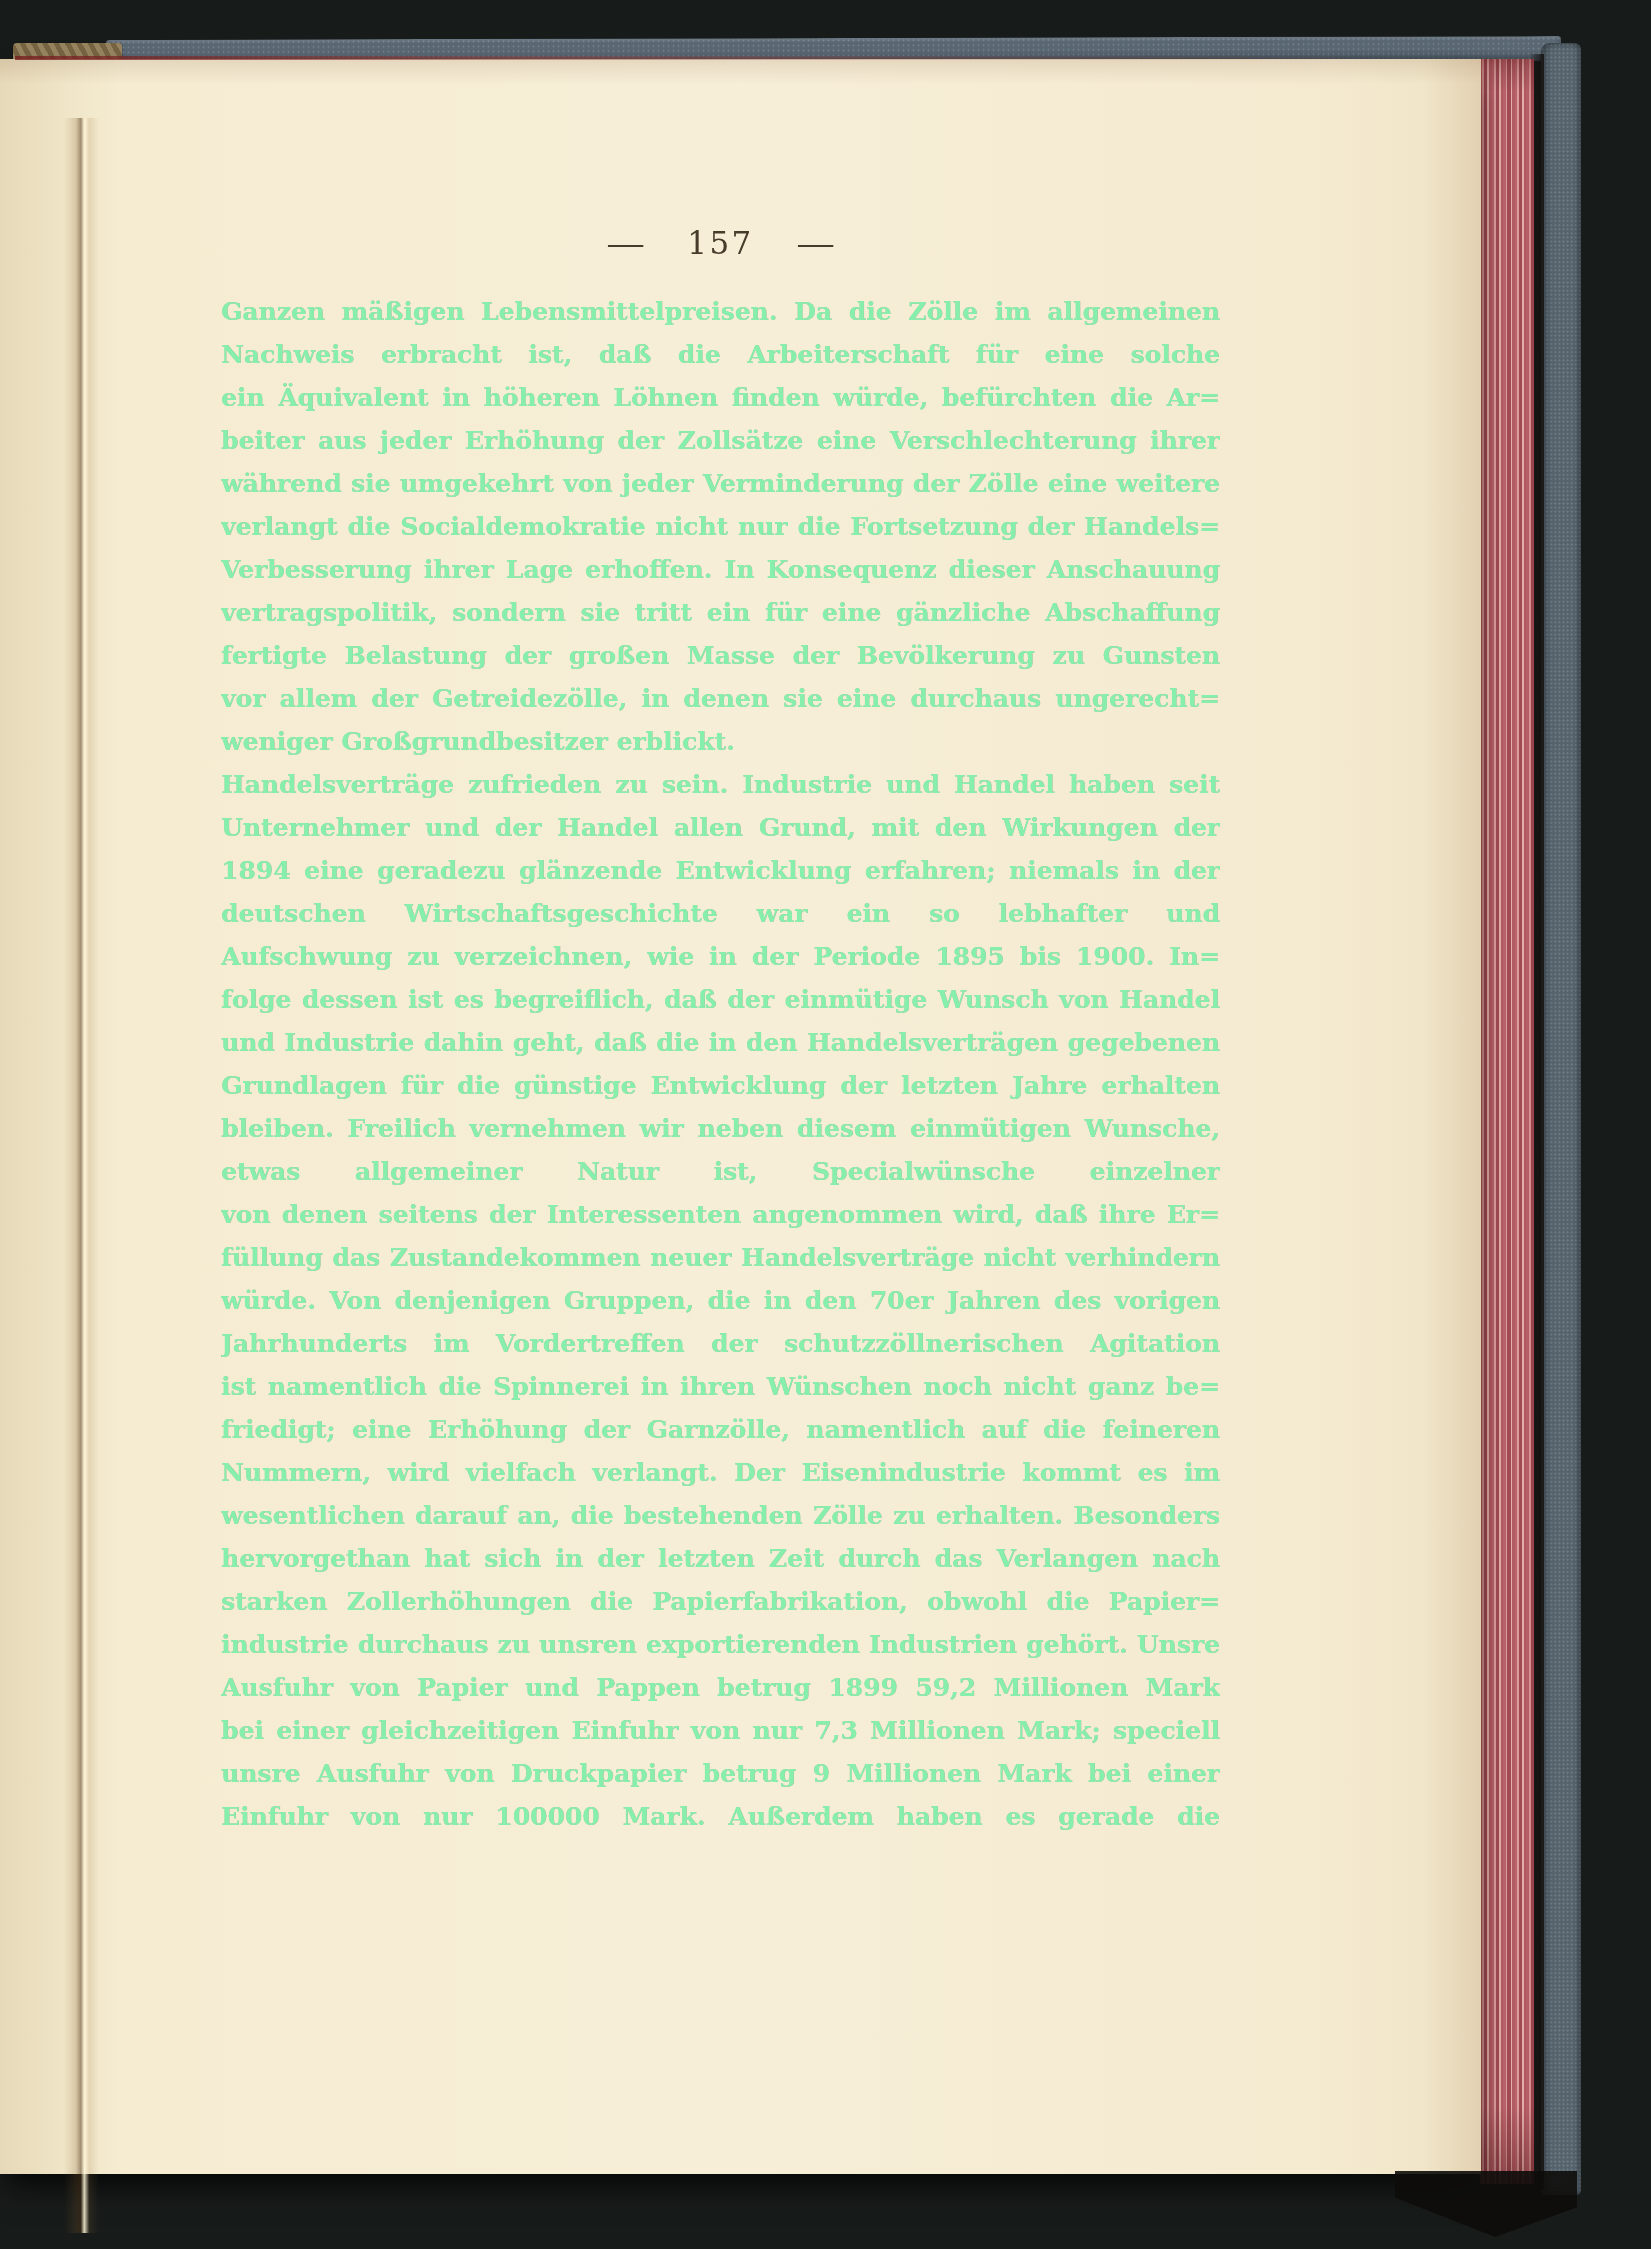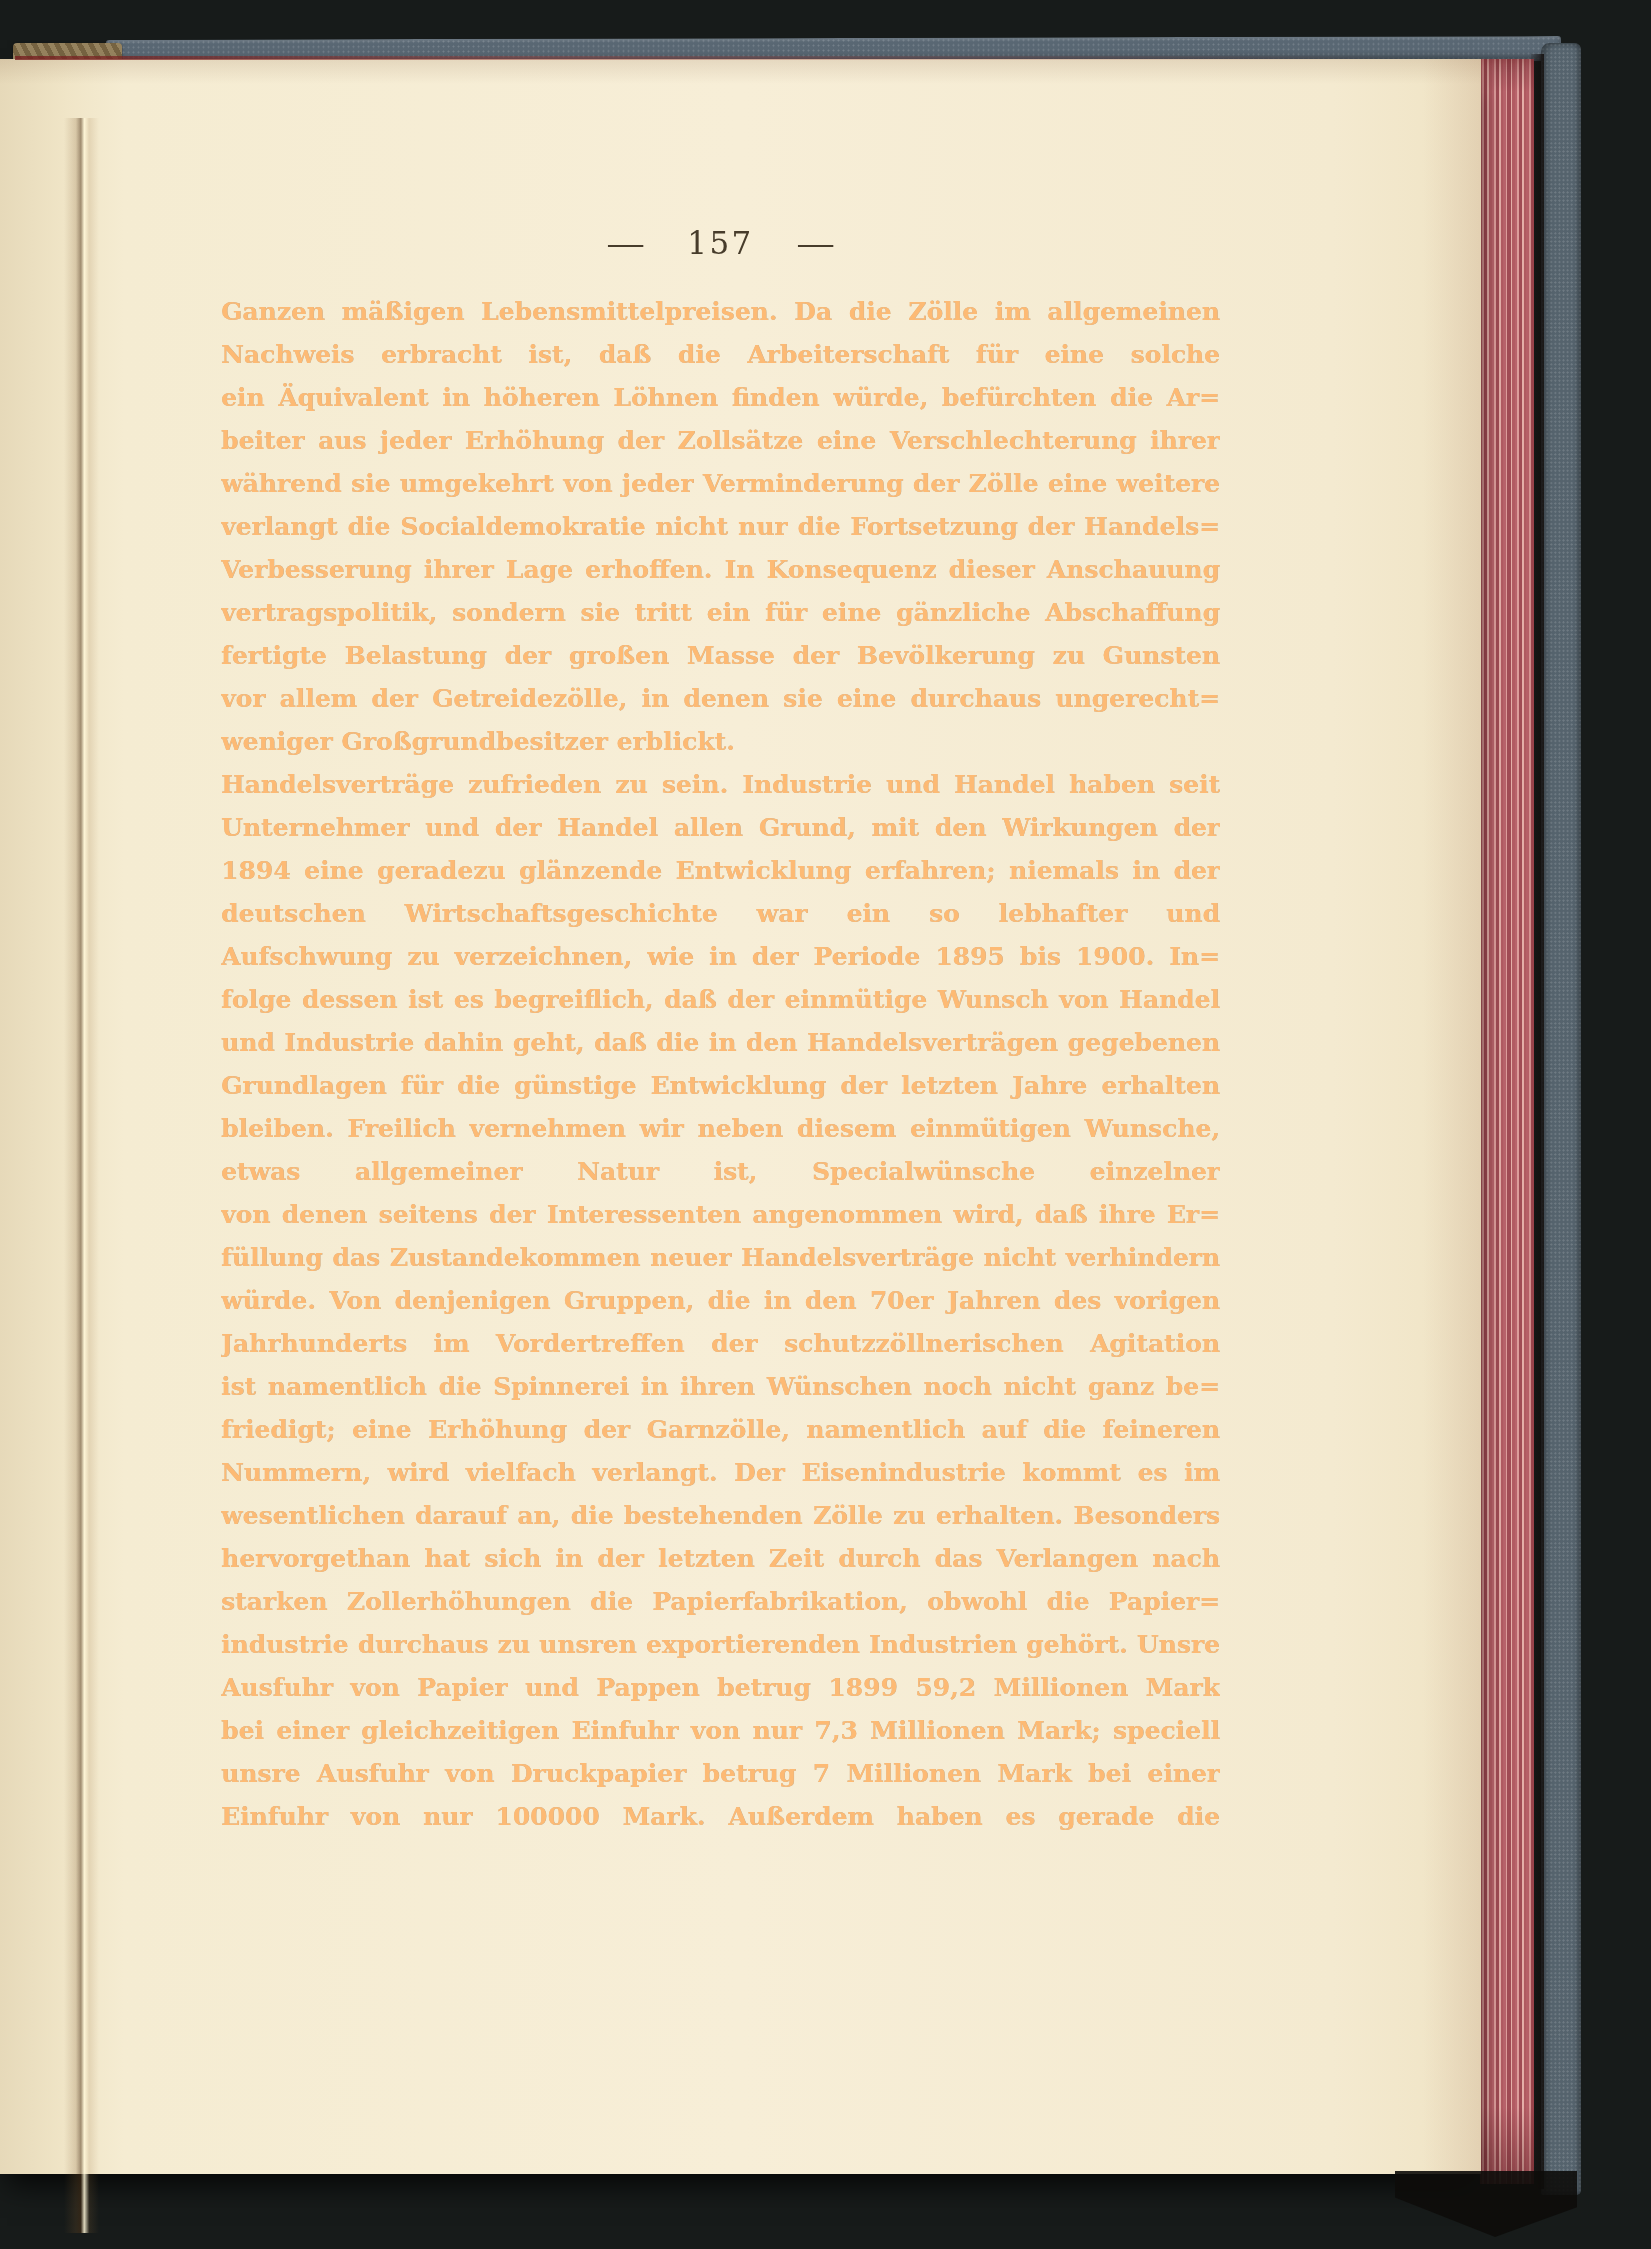--- a/index.html
+++ b/index.html
@@ -79,21 +79,21 @@
   
   .folio{
     position:absolute;left:221px;top:225px;width:999px;
     display:flex;justify-content:center;align-items:center;gap:46px;
     font-size:31px;color:#473c2b;
   }
   .folio .num{letter-spacing:2.5px;}
   .folio .dash{transform:scaleX(1.25);}
   .text-block{
     position:absolute;left:221px;top:290px;width:999px;
-    font-size:25px;font-weight:700;line-height:43px;color:#fdba74;
+    font-size:25px;font-weight:700;line-height:43px;color:#86efac;
     text-shadow:0.2px 0.2px 0 rgba(58,49,40,.35);
   }
   .line{height:43px;text-align:justify;text-align-last:justify;overflow:hidden;}
   .line.end{text-align-last:left;}
   .line.indent{padding-left:61px;box-sizing:border-box;}
 </style>
 </head>
 <body>
 
 <div class="scene">
@@ -143,19 +143,19 @@
       <div class="line">Jahrhunderts im Vordertreffen der schutzzöllnerischen Agitation standen,</div>
       <div class="line">ist namentlich die Spinnerei in ihren Wünschen noch nicht ganz be=</div>
       <div class="line">friedigt; eine Erhöhung der Garnzölle, namentlich auf die feineren</div>
       <div class="line">Nummern, wird vielfach verlangt.  Der Eisenindustrie kommt es im</div>
       <div class="line">wesentlichen darauf an, die bestehenden Zölle zu erhalten.  Besonders</div>
       <div class="line">hervorgethan hat sich in der letzten Zeit durch das Verlangen nach</div>
       <div class="line">starken Zollerhöhungen die Papierfabrikation, obwohl die Papier=</div>
       <div class="line">industrie durchaus zu unsren exportierenden Industrien gehört.  Unsre</div>
       <div class="line">Ausfuhr von Papier und Pappen betrug 1899 59,2 Millionen Mark</div>
       <div class="line">bei einer gleichzeitigen Einfuhr von nur 7,3 Millionen Mark; speciell</div>
-      <div class="line">unsre Ausfuhr von Druckpapier betrug 7 Millionen Mark bei einer</div>
+      <div class="line">unsre Ausfuhr von Druckpapier betrug 9 Millionen Mark bei einer</div>
       <div class="line">Einfuhr von nur 100000 Mark.  Außerdem haben es gerade die</div>
     </div>
 
   <div class="corner-fold"></div>
 </div>
 
 
 </body></html>

